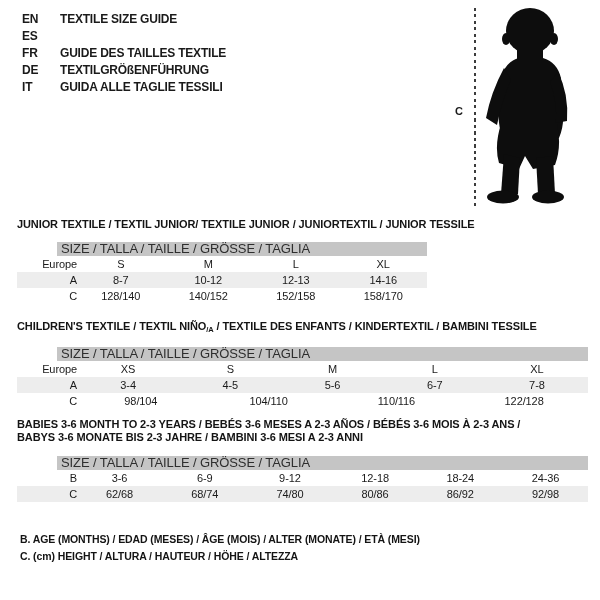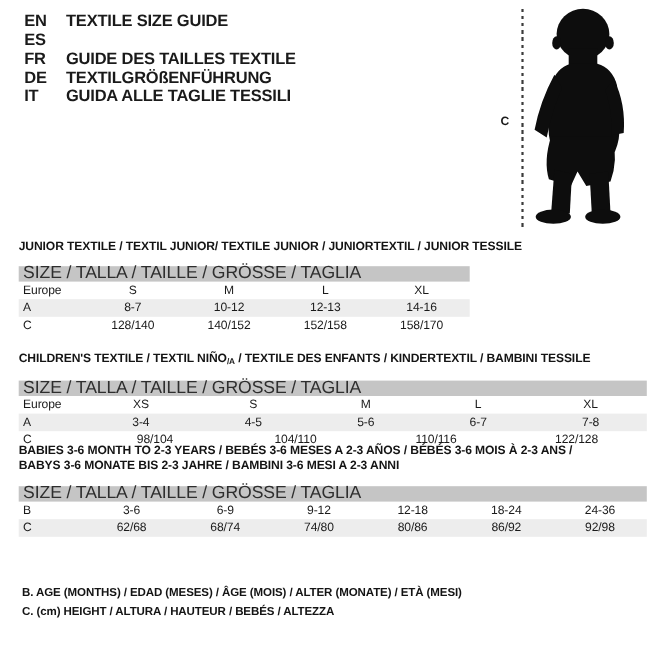--- a/index.html
+++ b/index.html
@@ -4,47 +4,47 @@
 <style>
   html,body { margin:0; padding:0; background:#fff; }
   .page {
     position:relative; width:600px; height:600px; background:#ffffff;
     font-family:"Liberation Sans", sans-serif; color:#1a1a1a; overflow:hidden;
     -webkit-font-smoothing:antialiased;
   }
 
   
   .lang-block { position:absolute; left:22px; top:11px; }
-  .lang-row { display:flex; line-height:17px; font-weight:bold; font-size:15px; letter-spacing:-0.2px; }
+  .lang-row { display:flex; line-height:17px; font-weight:bold; font-size:12px; letter-spacing:-0.2px; }
   .lang-code { width:38px; }
   .lang-title { white-space:nowrap; }
 
   
   .figure-line {
     position:absolute; left:474px; top:8px; width:2px; height:200px;
     background:repeating-linear-gradient(to bottom, #3c3c3c 0 3px, transparent 3px 6.5px);
   }
   .figure-label { position:absolute; left:455px; top:105px; font-size:11px; font-weight:bold; }
   .baby-svg { position:absolute; left:481px; top:6px; }
 
   
   .size-table { position:absolute; left:17px; }
   .t1 { top:218px; width:410px; }
   .t2 { top:320px; width:571px; }
-  .t3 { top:404px; width:571px; }
+  .t3 { top:418px; width:571px; }
   .table-title { font-weight:bold; font-size:11px; line-height:13px; letter-spacing:-0.1px; white-space:nowrap; color:#141414; }
   .title-sub { font-size:7.5px; vertical-align:-2px; }
   .size-bar {
     margin-top:11px; background:#c5c5c5; height:14px; line-height:14px;
-    font-size:16px; padding-left:4px; color:#2e2e2e; letter-spacing:-0.1px;
+    font-size:13px; padding-left:4px; color:#2e2e2e; letter-spacing:-0.1px;margin-left:40px;
   }
   .t3 .size-bar { margin-top:12px; }
   .trow { display:flex; height:16px; line-height:16px; font-size:11px; letter-spacing:-0.1px; }
   .trow.alt { background:#ededed; }
-  .tlabel { width:60px; padding-left:4px; box-sizing:border-box; }
+  .tlabel { width:60px; padding-left:4px; box-sizing:border-box;text-align:right; }
   .tcell { flex:1; text-align:center; }
 
   
   .footnotes { position:absolute; left:20px; top:531px; }
   .footnote { font-weight:bold; font-size:10.5px; line-height:16.5px; letter-spacing:-0.1px; white-space:nowrap; color:#141414; }
 </style>
 </head>
 <body>
 
 <div class="page">
@@ -164,16 +164,16 @@
       <span class="tcell">68/74</span>
       <span class="tcell">74/80</span>
       <span class="tcell">80/86</span>
       <span class="tcell">86/92</span>
       <span class="tcell">92/98</span>
     </div>
   </div>
 
   <div class="footnotes">
     <div class="footnote">B. AGE (MONTHS) / EDAD (MESES) / ÂGE (MOIS) / ALTER (MONATE) / ETÀ (MESI)</div>
-    <div class="footnote">C. (cm) HEIGHT / ALTURA / HAUTEUR / BEBÉS / ALTEZZA</div>
+    <div class="footnote">C. (cm) HEIGHT / ALTURA / HAUTEUR / HÖHE / ALTEZZA</div>
   </div>
 
 </div>
 
 </body></html>

